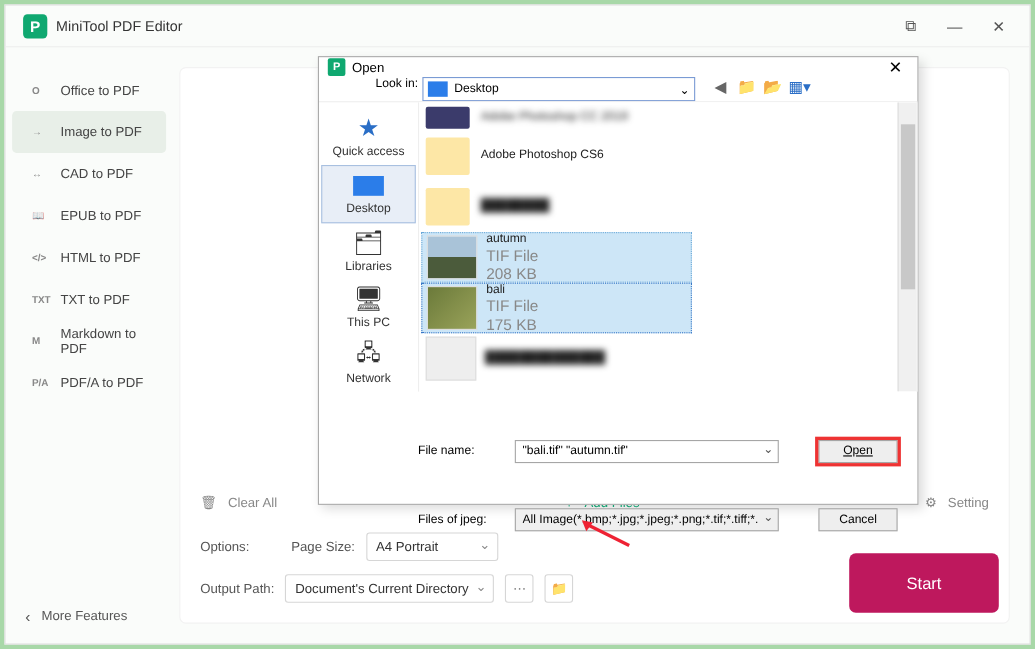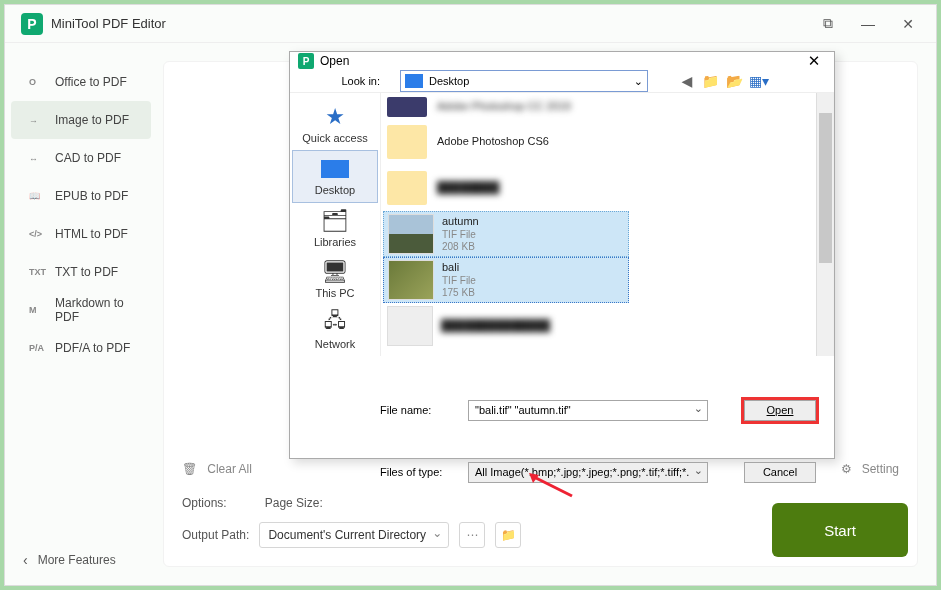--- a/index.html
+++ b/index.html
@@ -60,40 +60,40 @@
   }
   .select::after {
     content: "⌄"; position: absolute; right: 6px; top: 3px; color: #888; font-size: 12px;
   }
   .iconbtn {
     width: 26px; height: 26px; border: 1px solid #d6d6d6; border-radius: 3px; background: #fff;
     display: flex; align-items: center; justify-content: center; color: #888;
   }
   .start-btn {
     position: absolute; right: 28px; bottom: 28px; width: 136px; height: 54px;
-    background: #4d7c0f; color: #fff; border-radius: 6px; display: flex;
+    background: #be185d; color: #fff; border-radius: 6px; display: flex;
     align-items: center; justify-content: center; font-size: 15px;
   }
   
   .dialog {
     position: absolute; left: 284px; top: 46px; width: 546px; height: 408px;
     background: #fff; border: 1px solid #aaa; box-shadow: 4px 4px 10px rgba(0,0,0,0.15);
     display: flex; flex-direction: column;
   }
   .dlg-title {
     height: 28px; display: flex; align-items: center; padding: 0 8px;
   }
   .dlg-title .dlogo {
     width: 16px; height: 16px; background: #0fa870; border-radius: 2px; margin-right: 6px;
     color: #fff; font-size: 10px; display: flex; align-items: center; justify-content: center; font-weight: bold;
   }
   .dlg-title .dtext { font-size: 12px; flex: 1; }
   .dlg-title .dclose { font-size: 15px; width: 24px; text-align: center; }
   .lookin-row {
-    height: 32px; display: flex; align-items: center; padding: 0 12px; gap: 20px;
+    height: 32px; display: flex; align-items: flex-start; padding: 0 12px; gap: 4px;
     font-size: 11px;
   }
   .lookin-row .lbl { width: 78px; text-align: right; }
   .lookin-select {
     flex: 0 0 248px; height: 22px; border: 1px solid #7a9bd4; display: flex; align-items: center;
     padding: 0 4px; font-size: 11px; background: #fff;
   }
   .lookin-select .desk-icon { width: 18px; height: 14px; background: #2b7de9; margin-right: 6px; }
   .tool-icons { display: flex; gap: 6px; margin-left: 10px; }
   .tool-icons .ti { width: 18px; height: 18px; font-size: 14px; color: #666; display:flex;align-items:center;justify-content:center;}
@@ -110,21 +110,21 @@
   .file-list { padding: 2px; }
   .file-item {
     display: flex; align-items: center; height: 46px; padding: 2px 4px; font-size: 11px;
   }
   .file-item.selected { background: #cde6f7; border: 1px dotted #6aa8d8; }
   .file-item.selected2 { background: #cde6f7; border: 1px dotted #3a78c8; }
   .file-item .thumb { width: 46px; height: 40px; margin-right: 8px; border: 1px solid #ddd; background: #f5f3e8; }
   .file-item .folder-thumb { width: 40px; height: 34px; margin-right: 10px; background: #fde7a6; border-radius: 2px; position: relative; }
   .file-item .info { display: flex; flex-direction: column; line-height: 1.2; }
   .file-item .fname { color: #222; }
-  .file-item .fmeta { color: #888; font-size: 10px; }
+  .file-item .fmeta { color: #888; font-size: 14px; }
   .blur { filter: blur(3px); color: #bbb; }
   .scrollbar { position: absolute; right: 0; top: 0; width: 17px; height: 100%; background: #f0f0f0; border-left: 1px solid #ddd;}
   .scrollbar .sthumb { position: absolute; left: 2px; width: 13px; background: #c8c8c8; top: 20px; height: 150px; }
   .dlg-bottom {
     padding: 6px 16px 10px 90px; font-size: 11px;
   }
   .brow { display: flex; align-items: center; gap: 8px; height: 28px; margin-top: 34px; }
   .brow .blbl { width: 80px; }
   .combo {
     border: 1px solid #a6a6a6; height: 21px; padding: 0 18px 0 6px; position: relative;
@@ -206,20 +206,23 @@
         <span class="add-files">Add Files</span>
         <span class="spacer"></span>
         <span style="margin-right:4px;">⚙</span>
         <span>Setting</span>
       </div>
       <div class="bottom-controls">
         <div class="ctrl-row">
           <span class="ctrl-label">Options:</span>
           <span style="width:18px;"></span>
           <span class="ctrl-label">Page Size:</span>
+          <div class="select" style="width:120px;">
+            <span>A4 Portrait</span>
+          </div>
         </div>
         <div class="ctrl-row">
           <span class="ctrl-label">Output Path:</span>
           <div class="select" style="width:190px;">
             <span>Document's Current Directory</span>
           </div>
           <div class="iconbtn">⋯</div>
           <div class="iconbtn">📁</div>
         </div>
       </div>
@@ -328,21 +331,21 @@
         <span class="blbl">File name:</span>
         <div class="combo" style="width:240px;">
           <span>"bali.tif" "autumn.tif"</span>
         </div>
         <span style="width:20px;"></span>
         <div class="dbtn red-ring" style="text-decoration:underline;">
           <span>Open</span>
         </div>
       </div>
       <div class="brow">
-        <span class="blbl">Files of type:</span>
+        <span class="blbl">Files of jpeg:</span>
         <div class="combo" style="width:240px;background:#efefef;">
           <span style="white-space:nowrap;overflow:hidden;">All Image(*.bmp;*.jpg;*.jpeg;*.png;*.tif;*.tiff;*.heic</span>
         </div>
         <span style="width:20px;"></span>
         <div class="dbtn">
           <span>Cancel</span>
         </div>
       </div>
     </div>
   </div>

